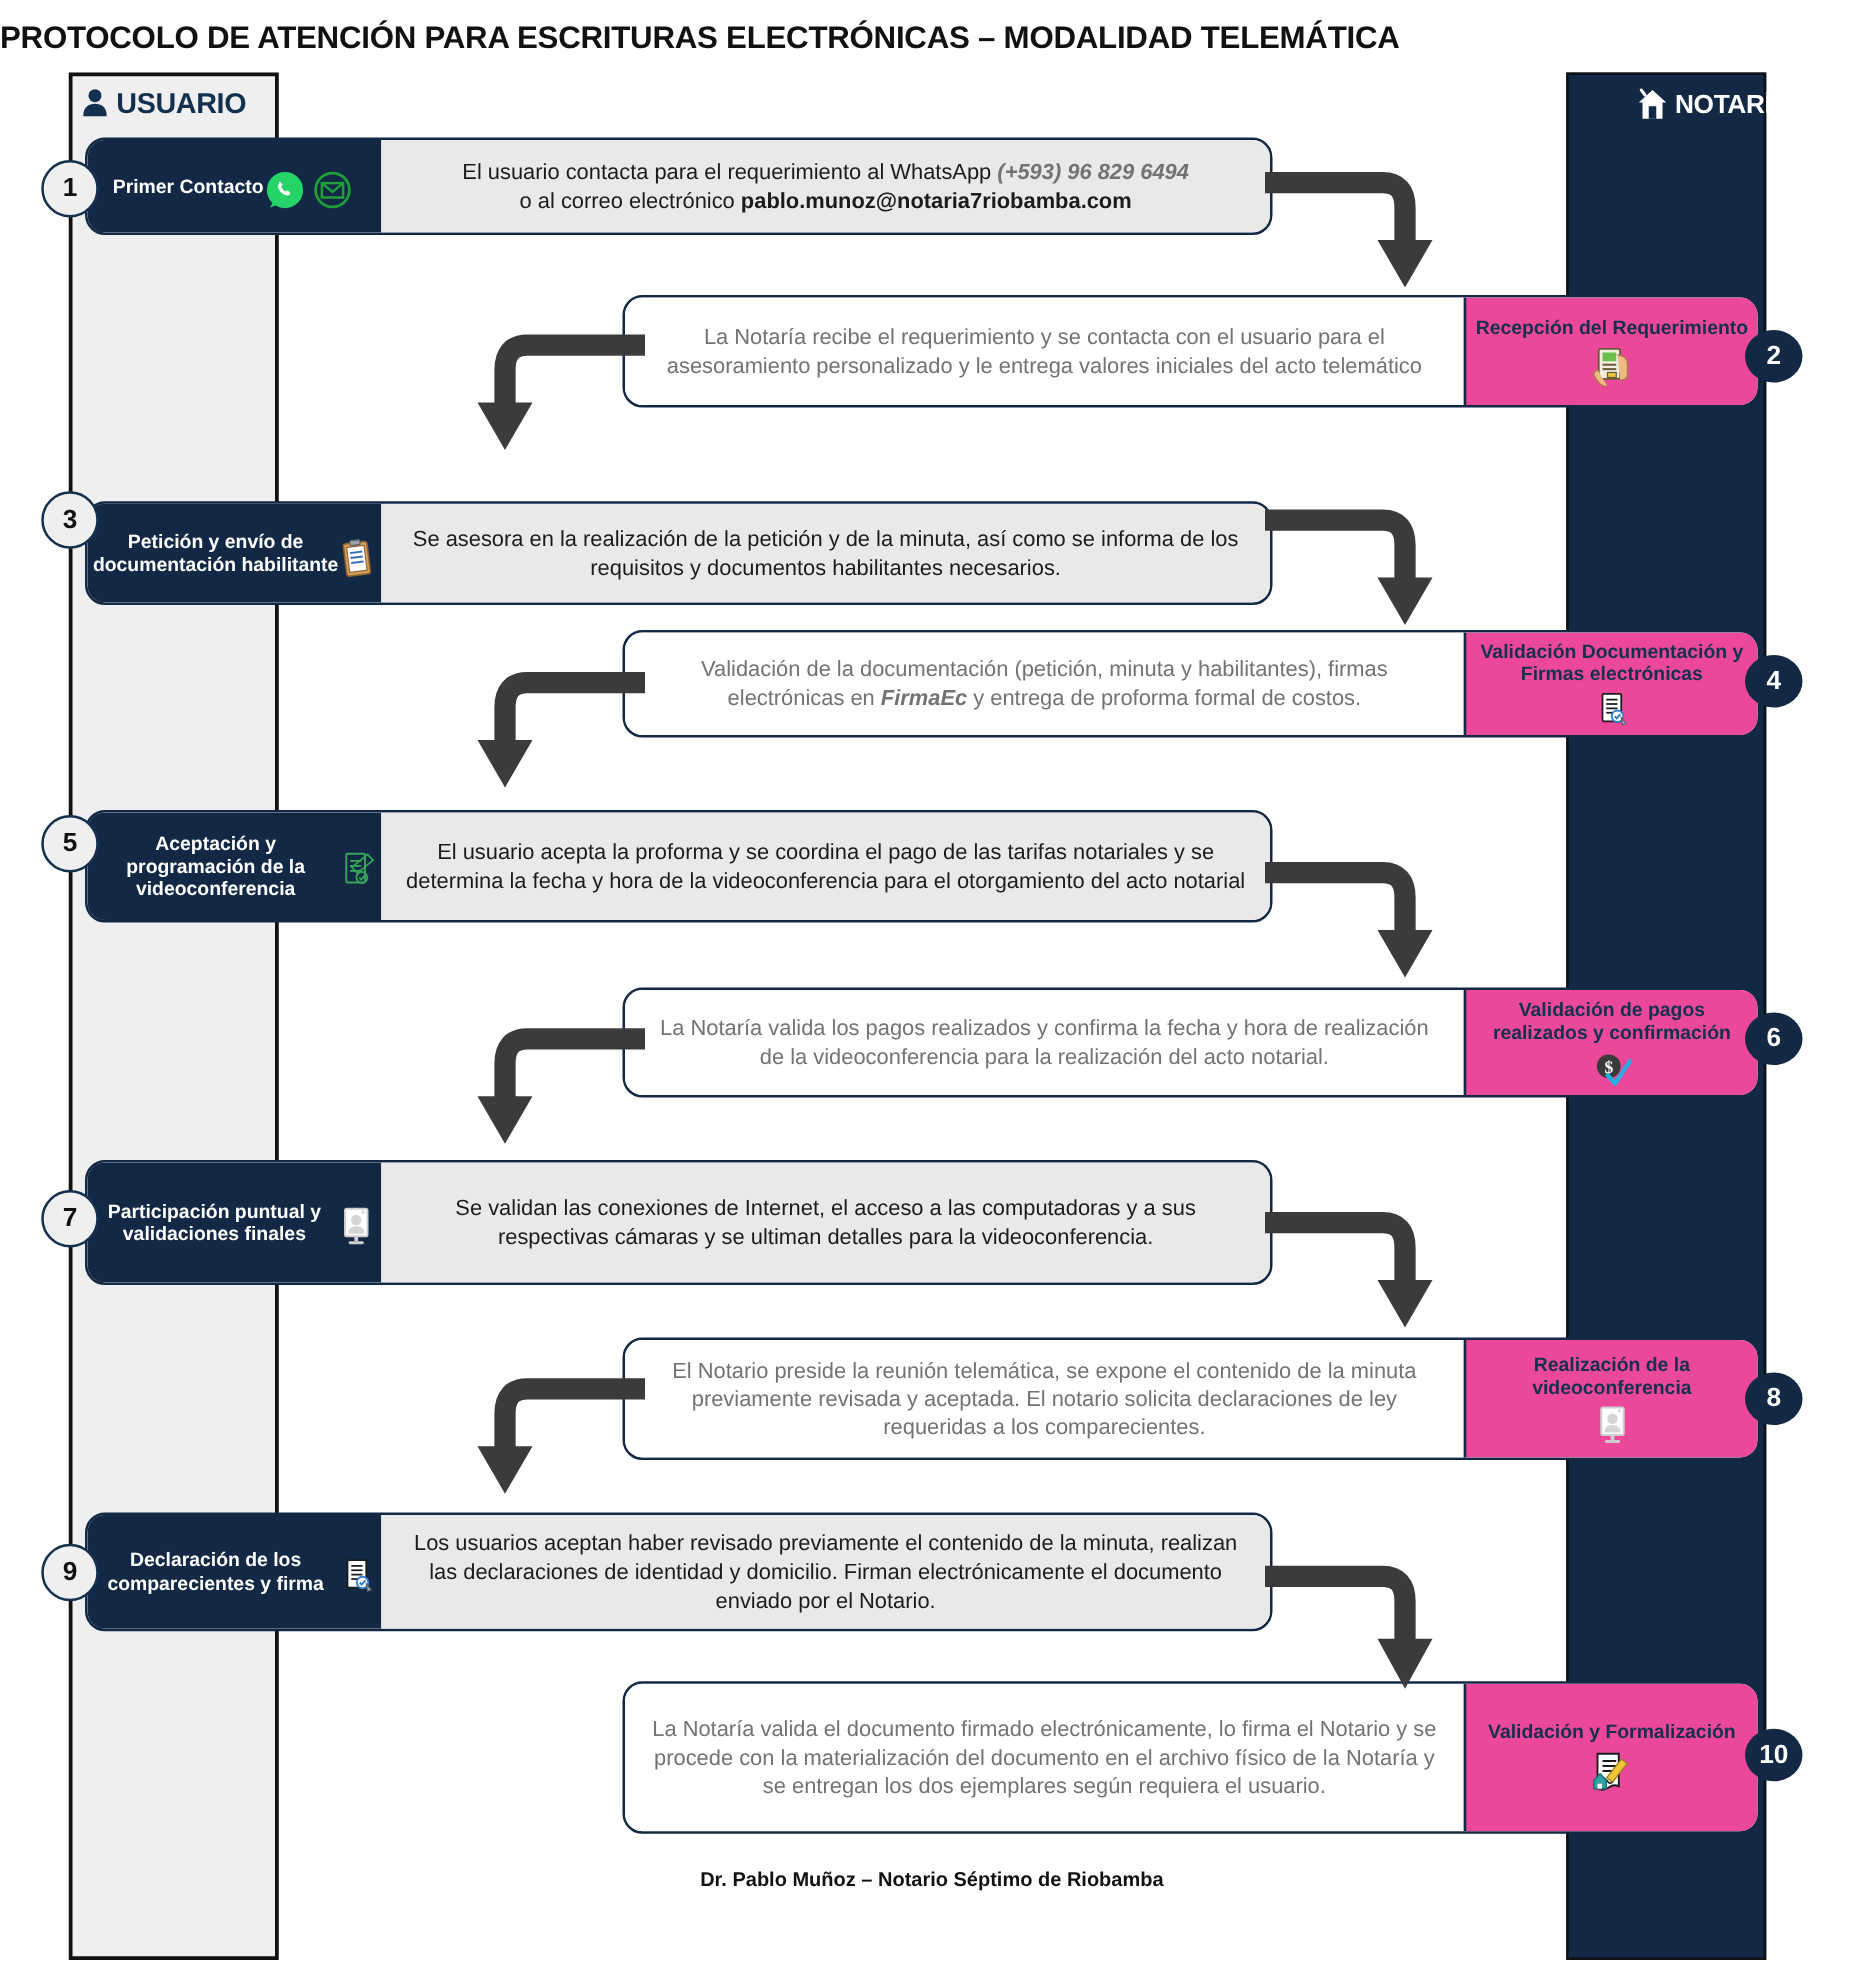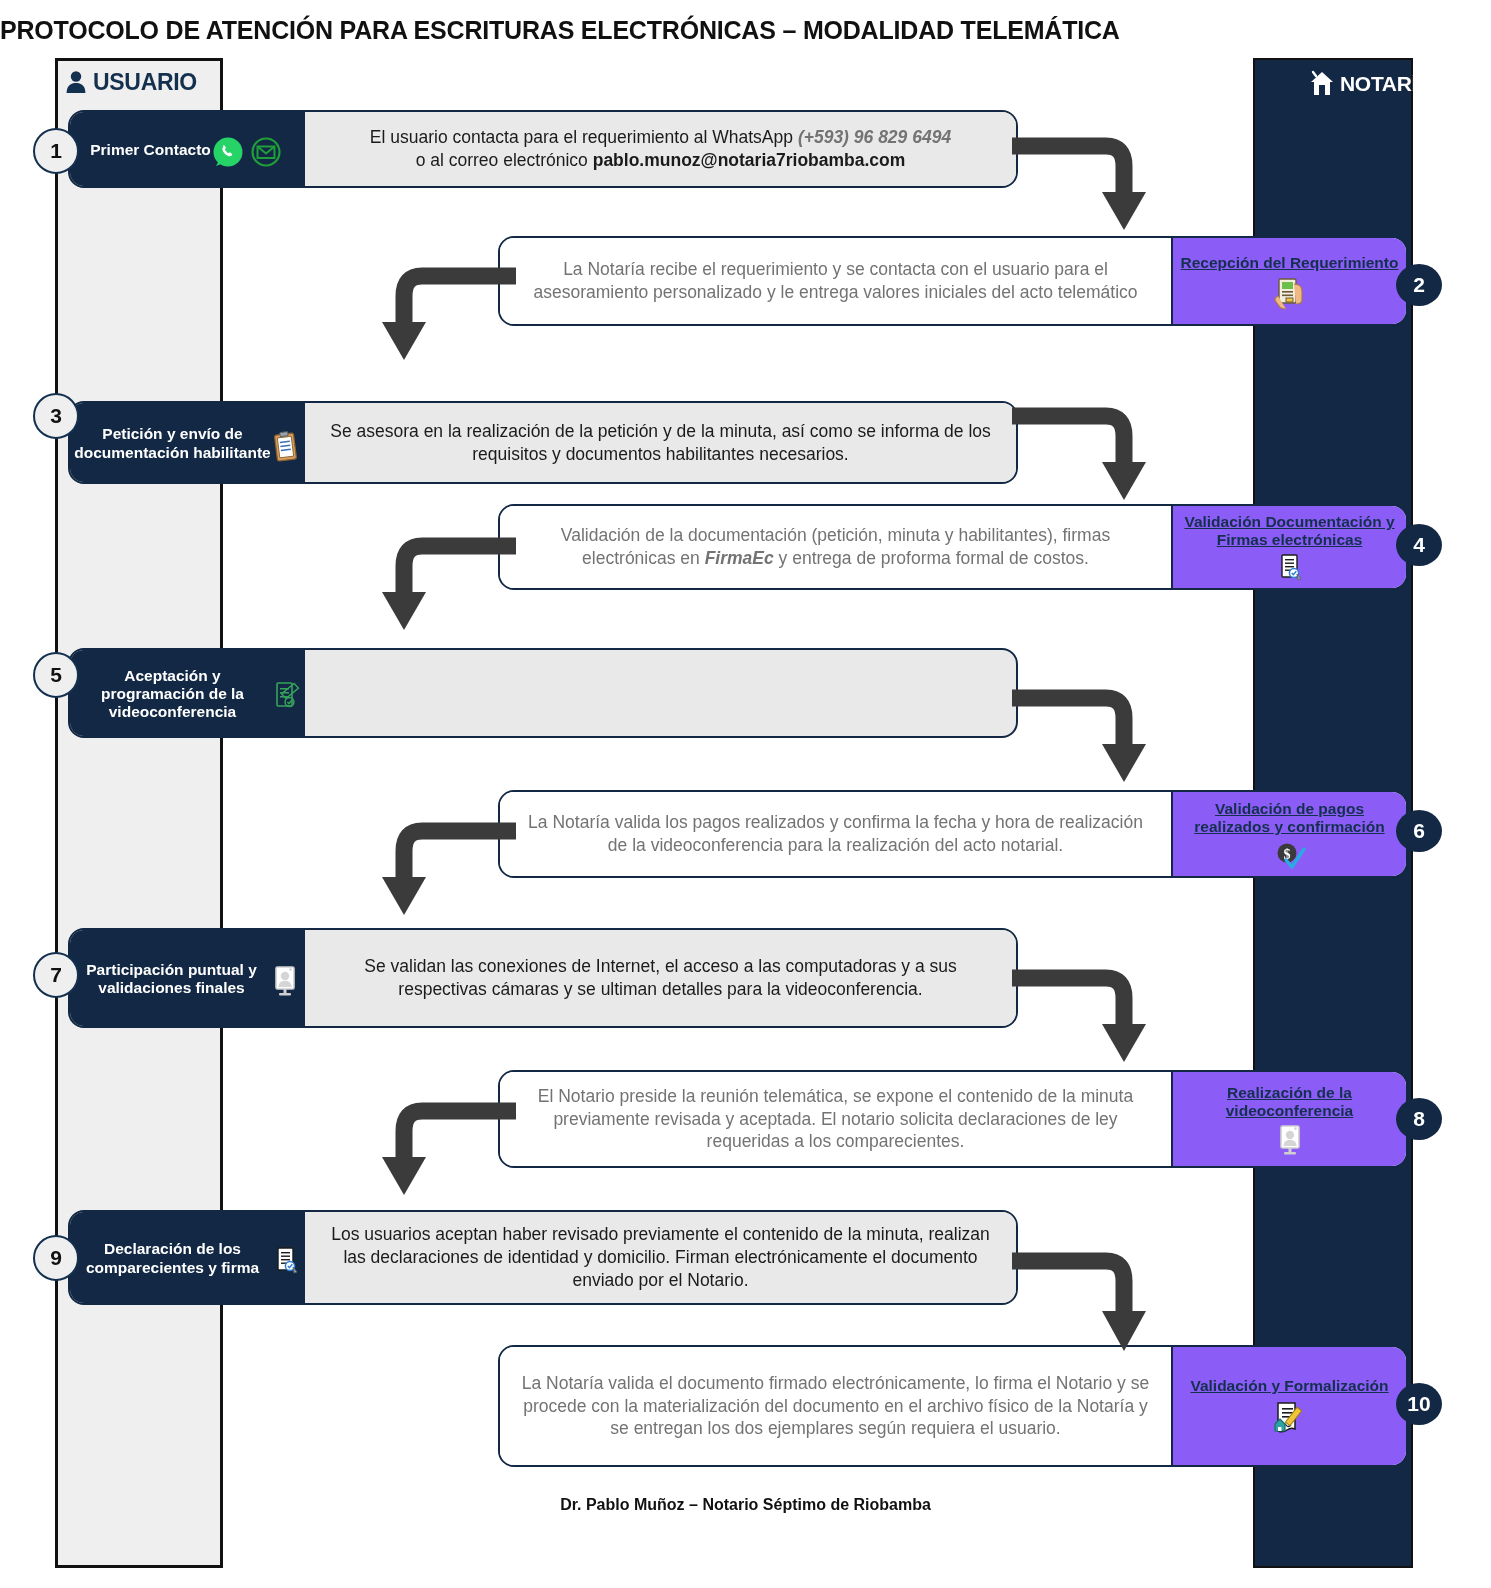--- a/index.html
+++ b/index.html
@@ -75,26 +75,26 @@
     overflow:hidden;background:#ffffff;
     box-sizing:border-box;
   }
   .step-right .body{
     flex:1;background:#ffffff;color:#737373;
     display:flex;align-items:center;justify-content:center;
     padding:8px 16px;box-sizing:border-box;
     font-size:17.5px;line-height:1.3;text-align:center;
   }
   .step-right .lbl{
-    background:#8b5cf6;color:#14304f;
+    background:#ec4899;color:#14304f;
     width:235px;flex:0 0 235px;
     border-left:2px solid #122844;
     display:flex;flex-direction:column;align-items:center;justify-content:center;
     padding:6px 4px 4px;box-sizing:border-box;
-    font-size:15.5px;font-weight:bold;line-height:1.18;text-align:center;text-decoration:underline;
+    font-size:15.5px;font-weight:bold;line-height:1.18;text-align:center;
   }
 
   .icon-wrap{margin-top:4px;line-height:0;}
 
   
   .num-left{
     position:absolute;width:46px;height:46px;border-radius:50%;
     background:#efefef;border:2.5px solid #14304f;
     display:flex;align-items:center;justify-content:center;
     font-size:21px;font-weight:bold;color:#111;
@@ -303,20 +303,23 @@
         <rect x="6" y="2" width="15" height="23" rx="1" fill="none" stroke="#35a35a" stroke-width="1.6"></rect>
         <rect x="9" y="7" width="9" height="1.5" fill="#35a35a"></rect>
         <rect x="9" y="11" width="9" height="1.5" fill="#35a35a"></rect>
         <rect x="9" y="15" width="9" height="1.5" fill="#35a35a"></rect>
         <circle cx="18.5" cy="21" r="4.4" fill="none" stroke="#35a35a" stroke-width="1.5"></circle>
         <path d="M16.4 21 L18 22.7 L20.8 19.3" stroke="#35a35a" stroke-width="1.5" fill="none"></path>
         <path d="M20 3 l5 4 -11 12 -5 -4 z" fill="none" stroke="#35a35a" stroke-width="1.4" transform="translate(2,-1) rotate(8 17 11)"></path>
       </svg>
     </div>
   </div>
+  <div class="body">
+    <span>El usuario acepta la proforma y se coordina el pago de las tarifas notariales y se determina la fecha y hora de la videoconferencia para el otorgamiento del acto notarial</span>
+  </div>
 </div>
 
 <div class="num-right" style="left:1396px;top:810px;">
     <span>6</span>
   </div>
 <div class="row step-right" style="left:498px;top:790px;width:910px;height:88px;">
   <div class="body">
     <span>La Notaría valida los pagos realizados y confirma la fecha y hora de realización de la videoconferencia para la realización del acto notarial.</span>
   </div>
   <div class="lbl">

